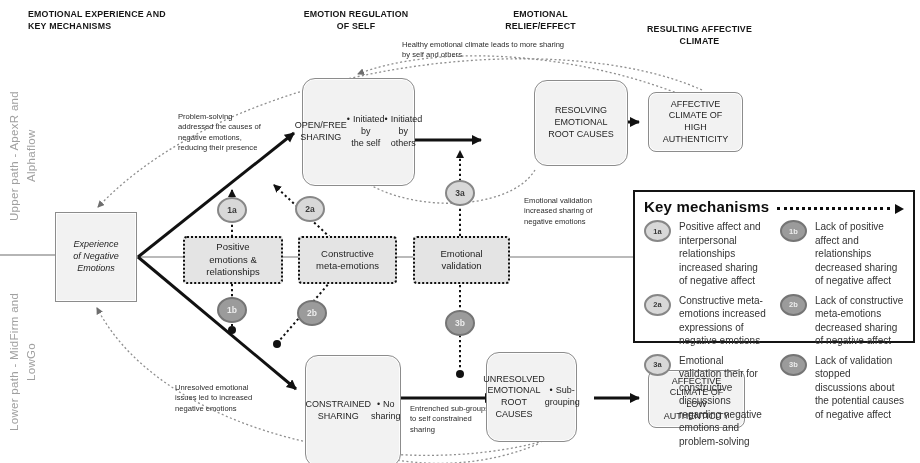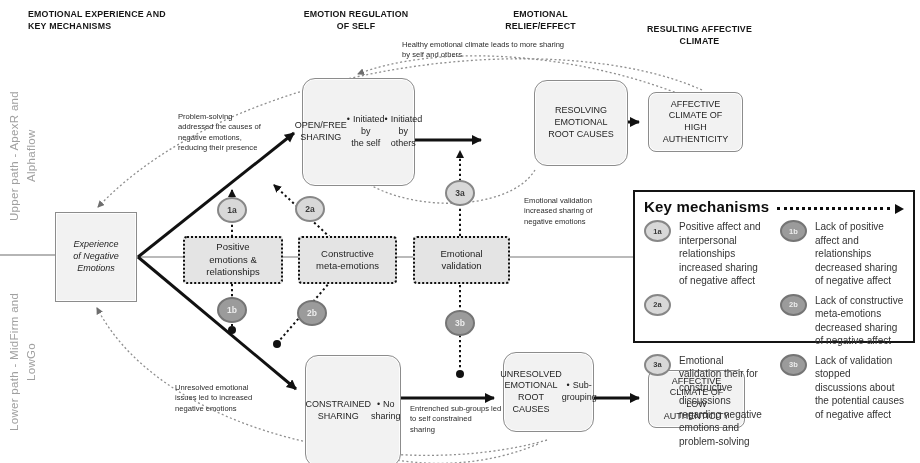--- a/index.html
+++ b/index.html
@@ -150,21 +150,21 @@
 HIGH
 AUTHENTICITY</span>
   </div>
 
   <div class="node" style="left:305px;top:355px;width:96px;height:112px;">
     <span class="ttl pre">CONSTRAINED
 SHARING</span>
     <span class="bullet pre"><span class="b">•</span><span>No sharing</span></span>
   </div>
 
-  <div class="node" style="left:503px;top:352px;width:91px;height:80px;">
+  <div class="node" style="left:486px;top:352px;width:91px;height:90px;">
     <span class="ttl pre">UNRESOLVED
 EMOTIONAL
 ROOT CAUSES</span>
     <span class="bullet pre"><span class="b">•</span><span>Sub-
 grouping</span></span>
   </div>
 
   <div class="node" style="left:648px;top:370px;width:97px;height:58px;border-radius:8px;">
     <span class="ttl pre">AFFECTIVE
 CLIMATE OF
@@ -197,20 +197,21 @@
       <div class="km-item">
         <span class="km-circ">1a</span>
         <span class="km-text">Positive affect and interpersonal relationships increased sharing of negative affect</span>
       </div>
       <div class="km-item">
         <span class="km-circ">1b</span>
         <span class="km-text">Lack of positive affect and relationships decreased sharing of negative affect</span>
       </div>
       <div class="km-item">
         <span class="km-circ">2a</span>
+        <span class="km-text">Constructive meta-emotions increased expressions of negative emotions</span>
       </div>
       <div class="km-item">
         <span class="km-circ">2b</span>
         <span class="km-text">Lack of constructive meta-emotions decreased sharing of negative affect</span>
       </div>
       <div class="km-item">
         <span class="km-circ">3a</span>
         <span class="km-text">Emotional validation their for constructive discussions regarding negative emotions and problem-solving</span>
       </div>
       <div class="km-item">

